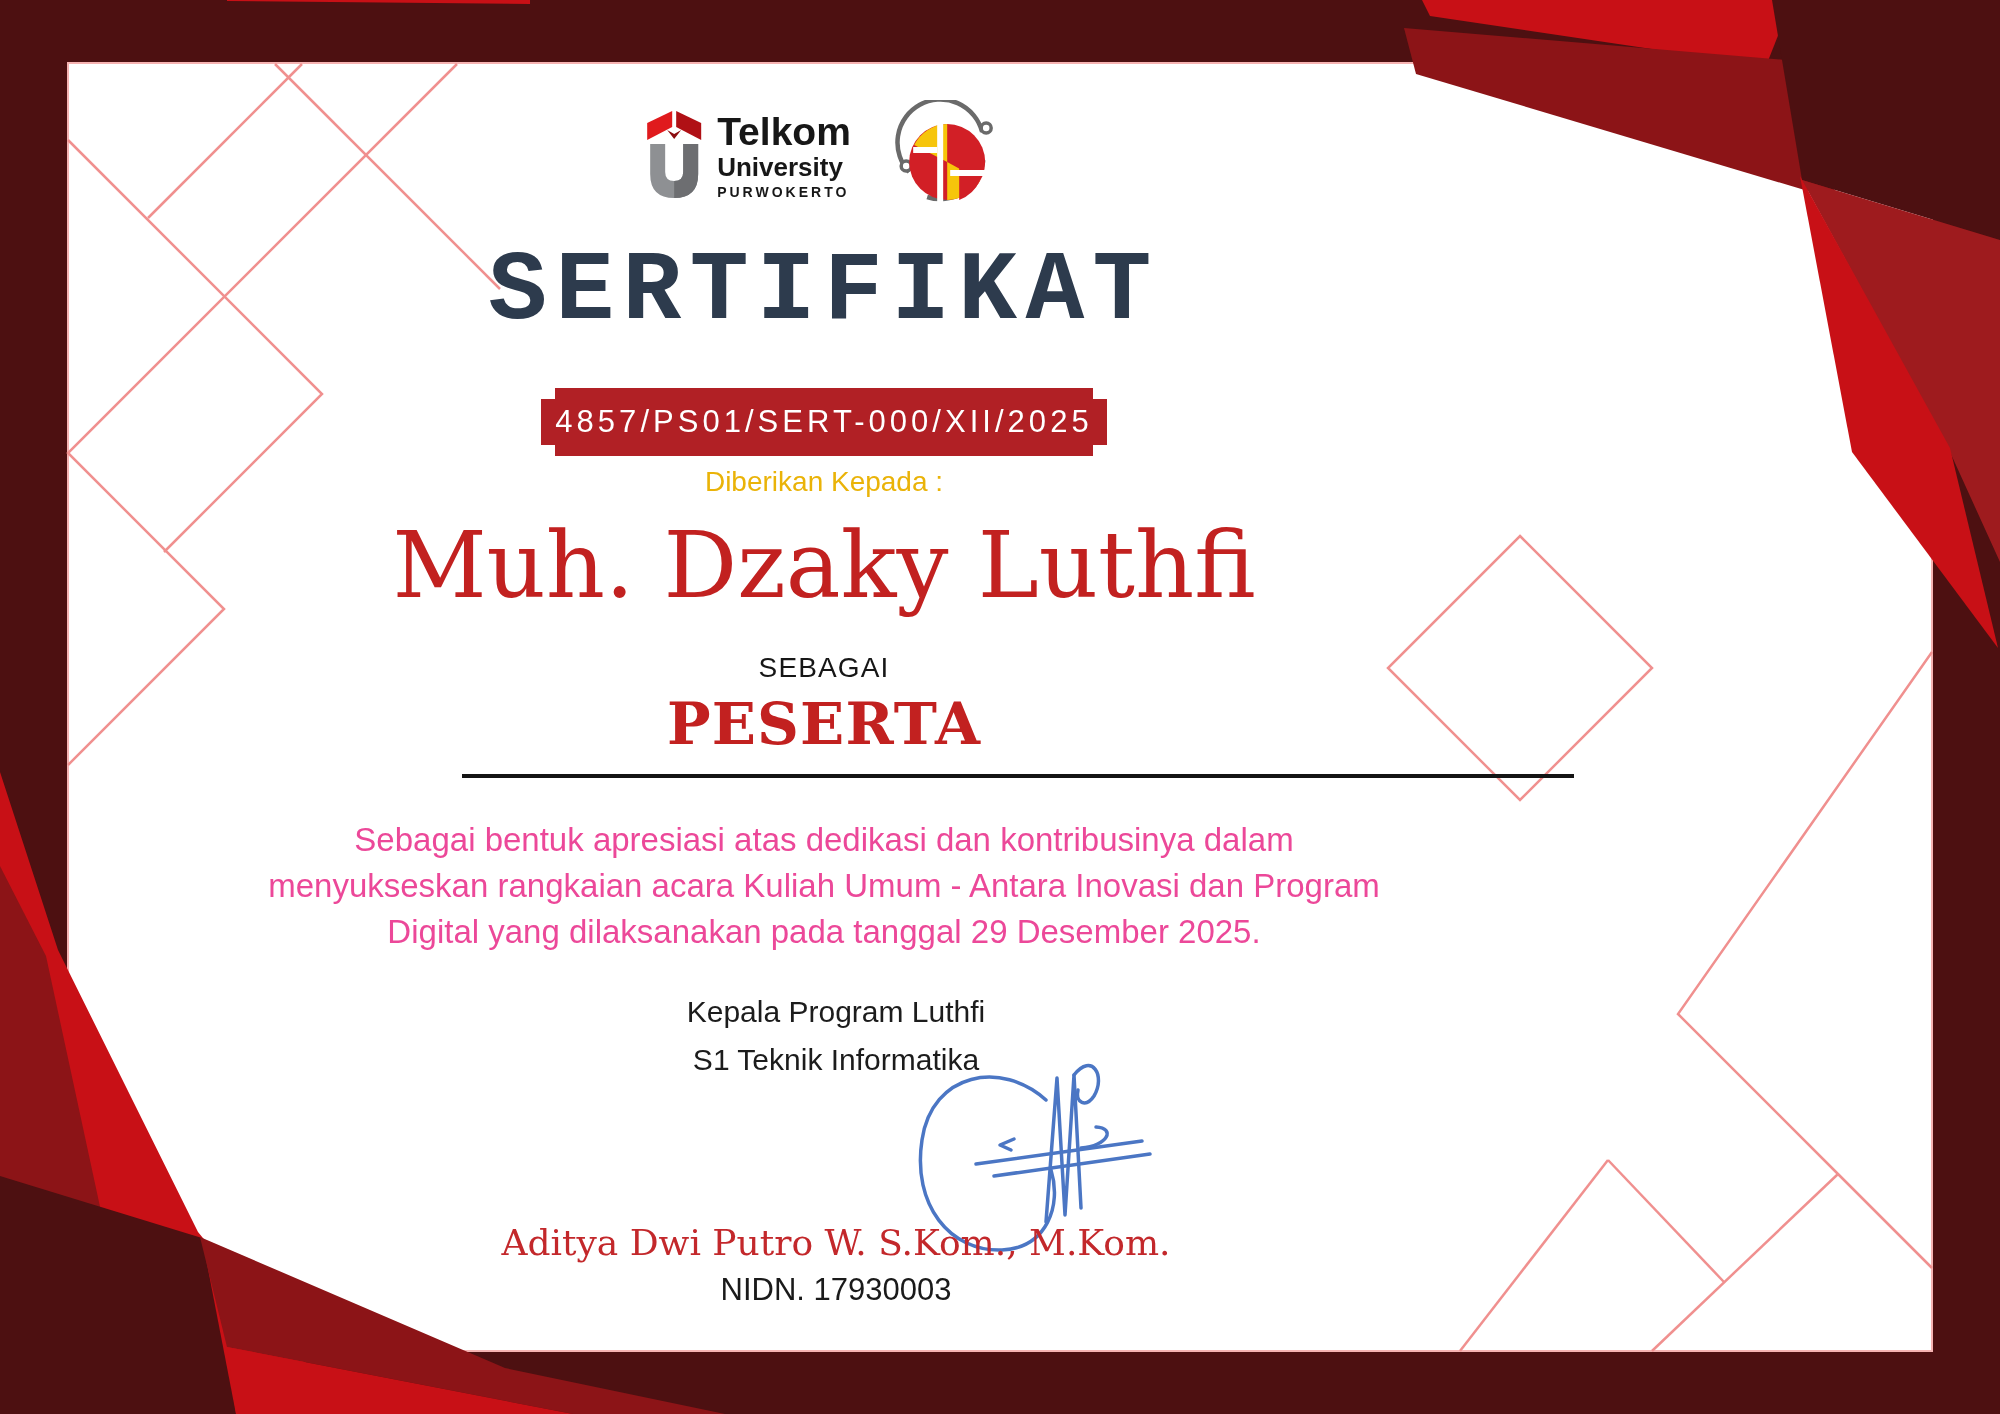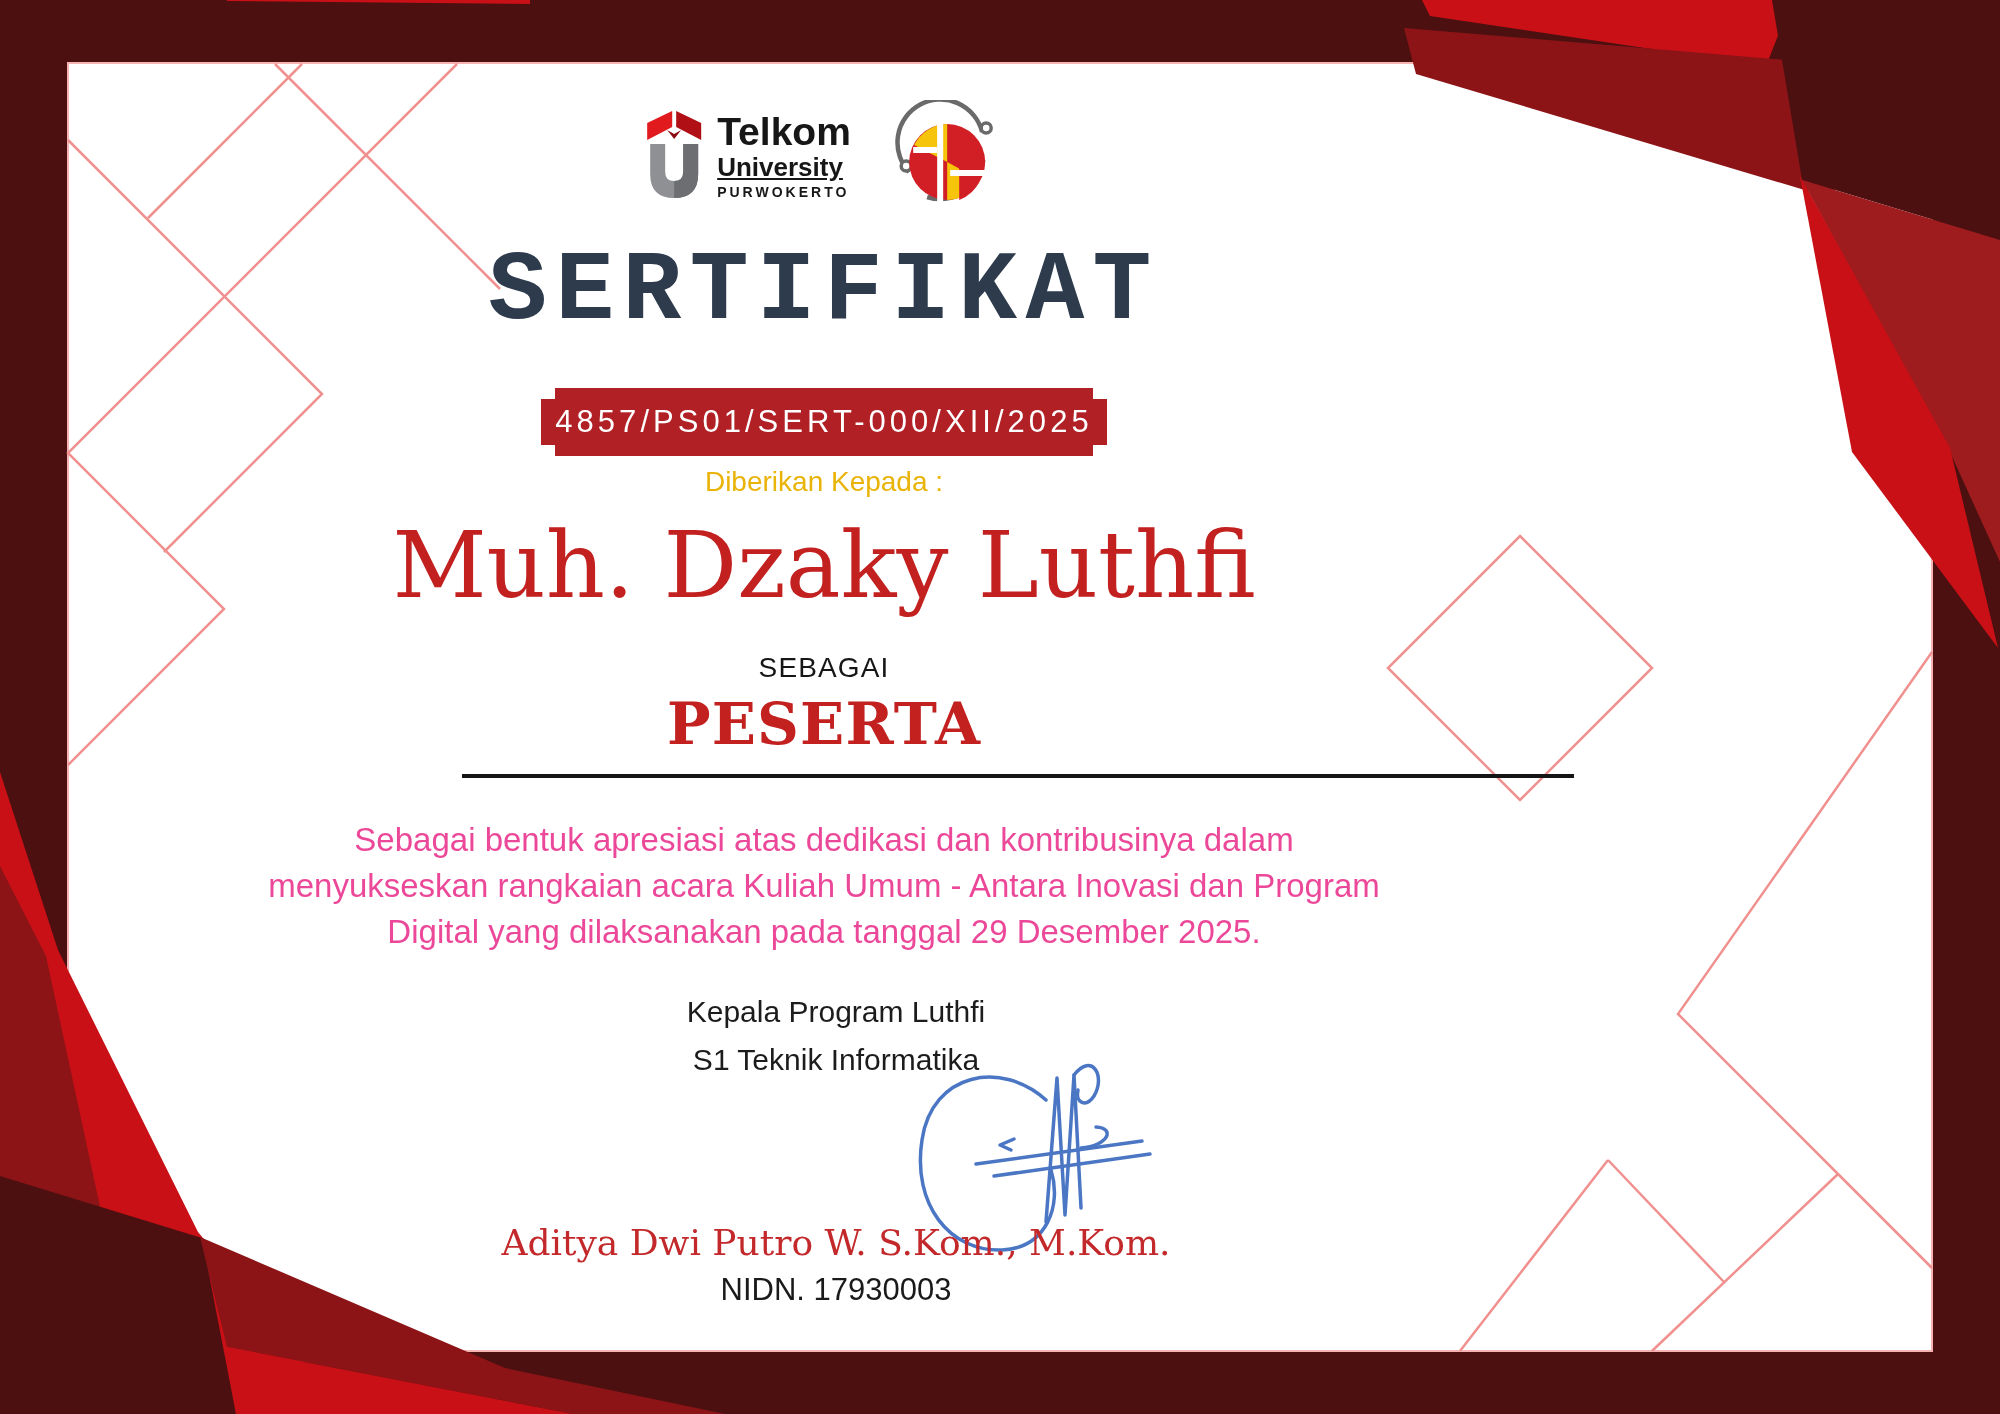--- a/index.html
+++ b/index.html
@@ -14,21 +14,21 @@
   }
   svg.deco{position:absolute;left:0;top:0;width:2000px;height:1414px;}
   .content{position:absolute;left:0;top:0;width:1620px;height:1414px;margin-left:14px;}
   .content > div{position:absolute;}
 
   
   .logos{left:50%;top:100px;transform:translateX(-50%);display:flex;align-items:center;gap:42px;}
   .telkom-logo{display:flex;align-items:center;gap:14px;}
   .telkom-text{display:flex;flex-direction:column;line-height:1;color:#171717;}
   .telkom-text .t1{font-size:39px;font-weight:bold;letter-spacing:0;}
-  .telkom-text .t2{font-size:26px;font-weight:bold;margin-top:3px;text-decoration:underline;}
+  .telkom-text .t2{font-size:26px;font-weight:bold;margin-top:3px;}
   .telkom-text .t3{font-size:14px;font-weight:bold;letter-spacing:3px;margin-top:5px;}
 
   .title{
     left:50%;top:236px;transform:translateX(-50%);
     font-family:Liberation Mono, monospace;font-weight:bold;
     font-size:98px;letter-spacing:0.085em;color:var(--title-navy,#2D3B4D);white-space:nowrap;
   }
   .banner{
     left:50%;top:388px;transform:translateX(-50%);
     width:566px;height:68px;background:var(--banner-red,#B12025);

